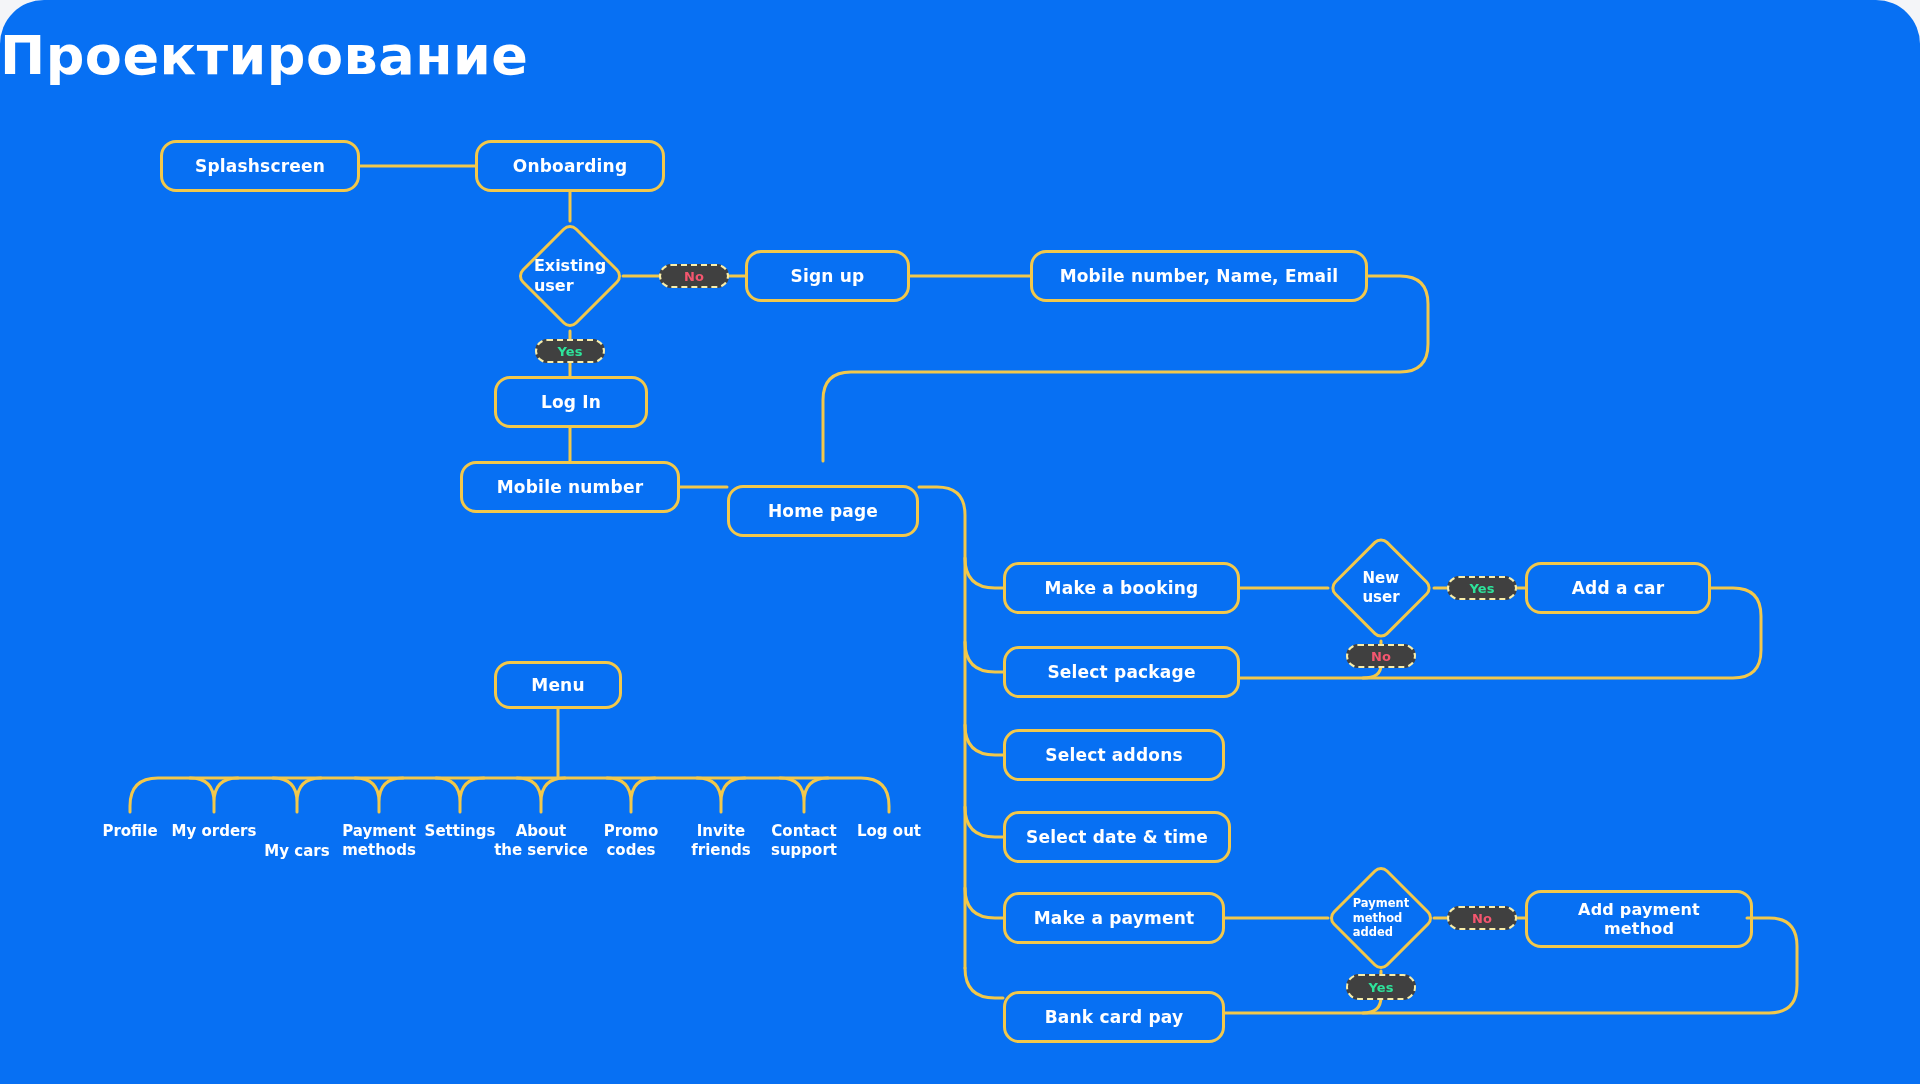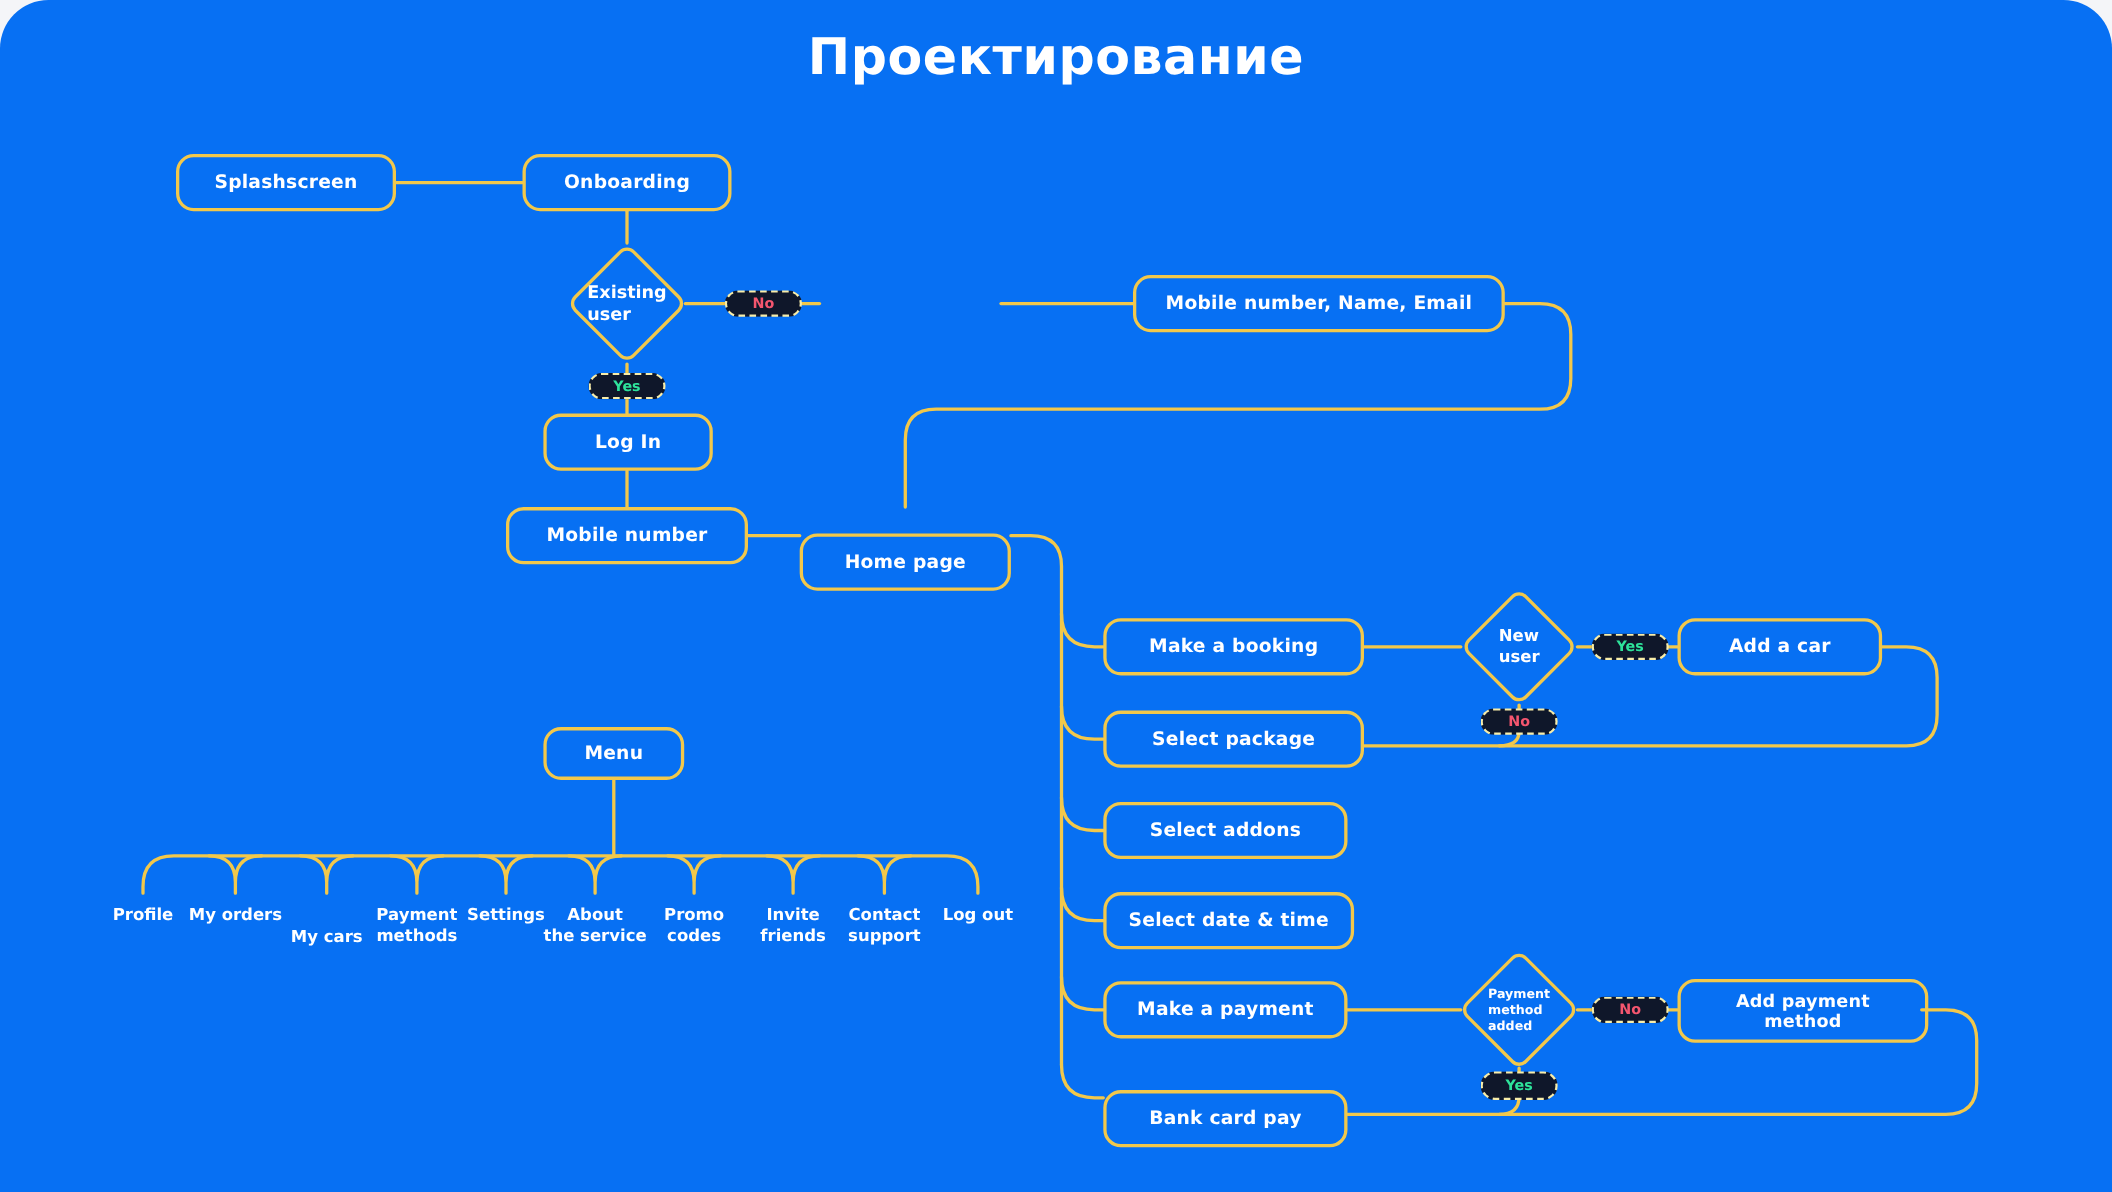--- a/index.html
+++ b/index.html
@@ -1,31 +1,31 @@
 <!DOCTYPE html>
 <html><head>
 <meta charset="utf-8">
 <style>
   html,body{margin:0;padding:0;background:#f4f5f8;}
   body{font-family:"DejaVu Sans","Liberation Sans",sans-serif;}
   #canvas{position:relative;width:1920px;height:1084px;background:#0770F3;
           border-radius:44px 44px 0 0;overflow:hidden;}
   #wires{position:absolute;left:0;top:0;z-index:1;}
-  .title{position:absolute;left:0;top:24px;width:100%;text-align:center;
-         color:#ffffff;font-size:46px;font-weight:800;letter-spacing:.5px;z-index:2;}
+  .title{position:absolute;left:0;top:24px;width:100%;
+         color:#ffffff;font-size:54px;font-weight:800;letter-spacing:.5px;z-index:2;}
   .node{position:absolute;z-index:3;border:3px solid #F2C84B;border-radius:16px;
         display:flex;align-items:center;justify-content:center;text-align:center;
         color:#fff;font-size:17px;font-weight:700;letter-spacing:.2px;
         white-space:pre-line;line-height:1.2;box-sizing:border-box;background:transparent;}
   .diamond{position:absolute;z-index:3;border:3px solid #F2C84B;border-radius:10px;
         transform:rotate(45deg);box-sizing:border-box;background:#0770F3;}
   .dtext{position:absolute;z-index:4;display:flex;align-items:center;justify-content:center;
         text-align:left;color:#fff;font-weight:700;white-space:pre-line;line-height:1.25;}
   .pill{position:absolute;z-index:5;border:2px dashed #F8EDA9;border-radius:14px;
-        background:#0f172a;display:flex;align-items:center;justify-content:center;
+        background:#404040;display:flex;align-items:center;justify-content:center;
         font-size:13px;font-weight:700;box-sizing:border-box;}
   .pill.yes{color:#2EE39B;}
   .pill.no{color:#F4566F;}
   .mlabel{position:absolute;z-index:3;width:110px;text-align:center;color:#fff;
         font-size:15px;font-weight:700;white-space:pre-line;line-height:1.25;top:822px;}
 </style>
 </head>
 <body>
 
 <div id="canvas">
@@ -65,20 +65,21 @@
       <path d="M607 778 Q631 778 631 802 V812 M655 778 Q631 778 631 802"></path>
       <path d="M697 778 Q721 778 721 802 V812 M745 778 Q721 778 721 802"></path>
       <path d="M780 778 Q804 778 804 802 V812 M828 778 Q804 778 804 802"></path>
     </g>
   </svg>
 
   <div class="title">Проектирование</div>
 
   <div class="node" style="left:160px;top:140px;width:200px;height:52px;">Splashscreen</div>
   <div class="node" style="left:475px;top:140px;width:190px;height:52px;">Onboarding</div>
+  <div class="node" style="left:745px;top:250px;width:165px;height:52px;">Sign up</div>
   <div class="node" style="left:1030px;top:250px;width:338px;height:52px;">Mobile number, Name, Email</div>
   <div class="node" style="left:494px;top:376px;width:154px;height:52px;">Log In</div>
   <div class="node" style="left:460px;top:461px;width:220px;height:52px;">Mobile number</div>
   <div class="node" style="left:727px;top:461px;width:192px;height:52px;margin-top:24px;">Home page</div>
   <div class="node" style="left:494px;top:661px;width:128px;height:48px;">Menu</div>
   <div class="node" style="left:1003px;top:562px;width:237px;height:52px;">Make a booking</div>
   <div class="node" style="left:1003px;top:646px;width:237px;height:52px;">Select package</div>
   <div class="node" style="left:1003px;top:729px;width:222px;height:52px;">Select addons</div>
   <div class="node" style="left:1003px;top:811px;width:228px;height:52px;">Select date &amp; time</div>
   <div class="node" style="left:1003px;top:892px;width:222px;height:52px;">Make a payment</div>

